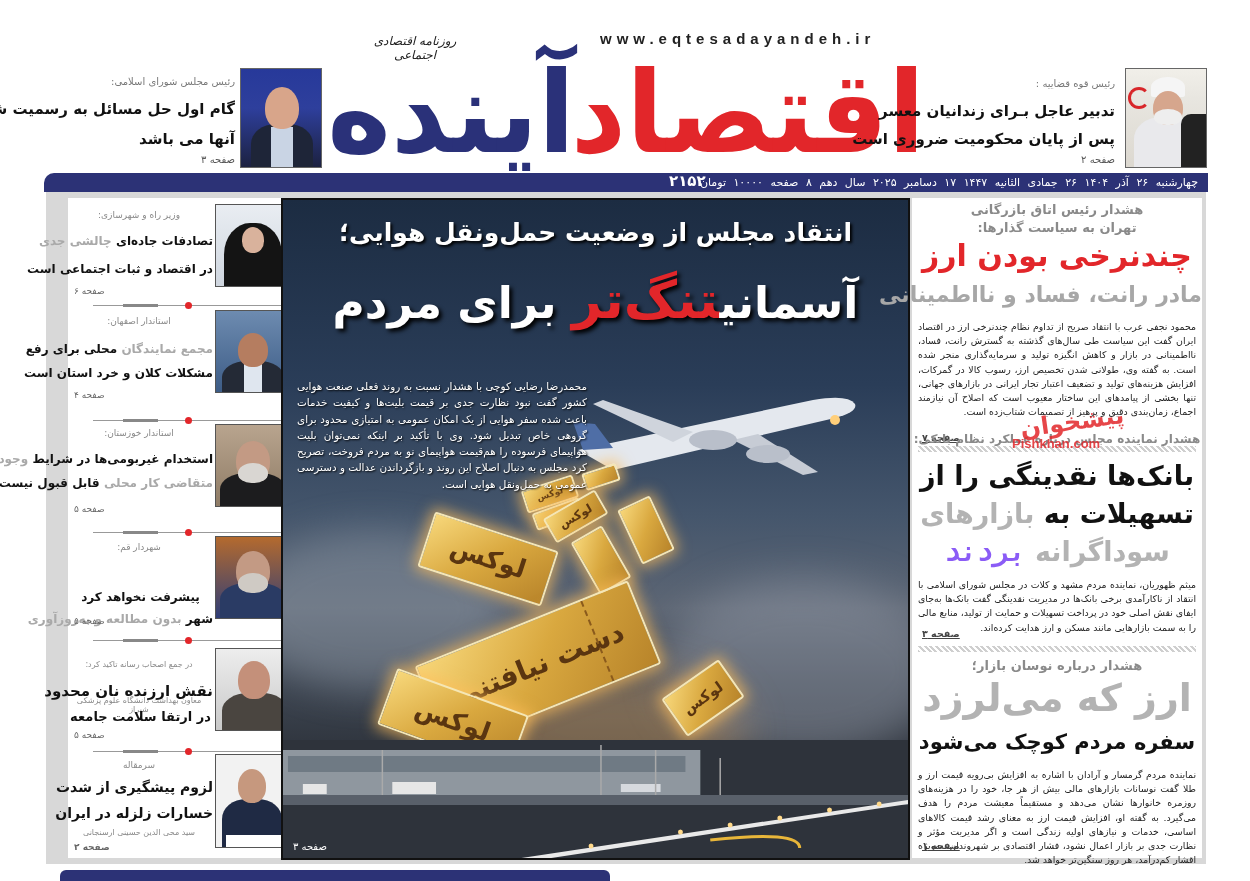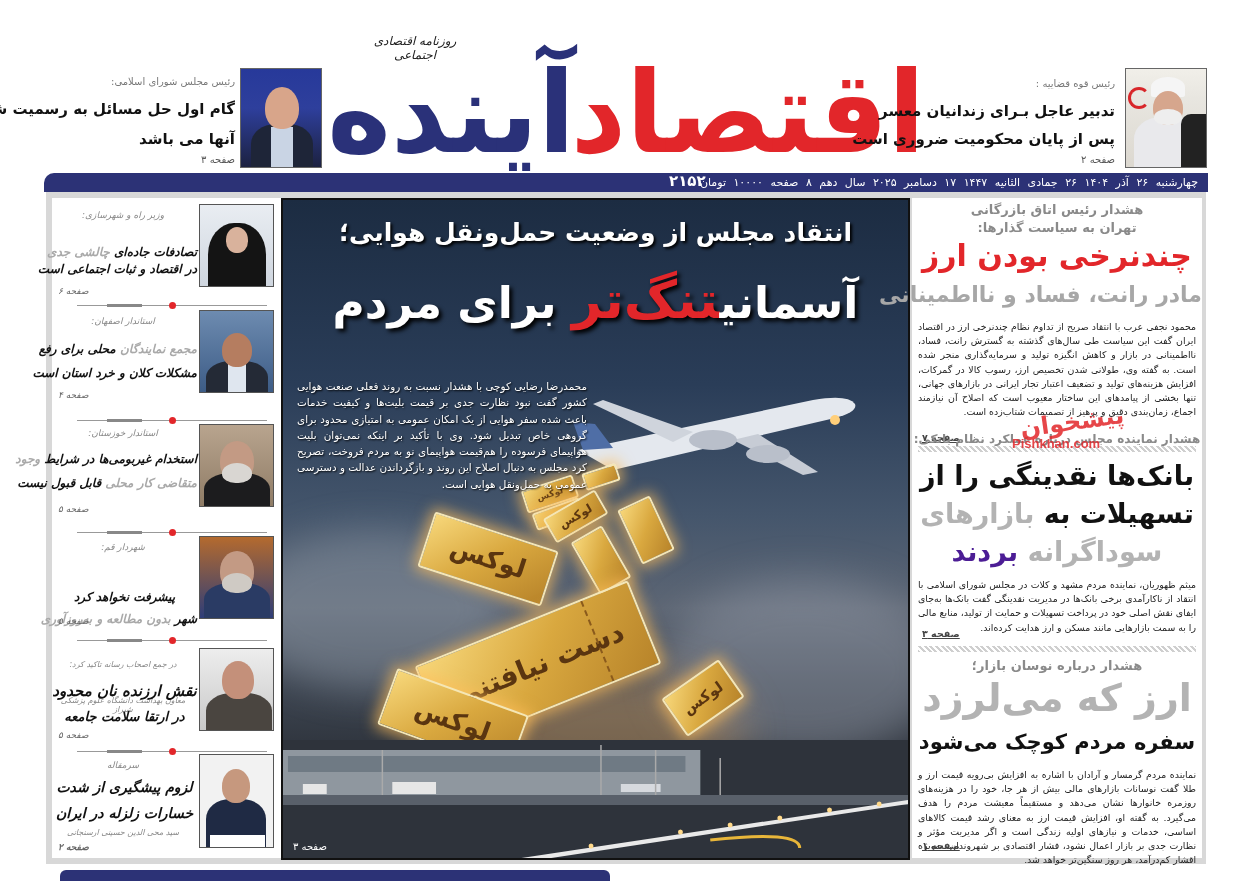--- a/index.html
+++ b/index.html
@@ -28,21 +28,21 @@
   .face { position: absolute; border-radius: 50% 50% 45% 45%; }
   .suit { position: absolute; border-radius: 40% 40% 0 0; }
 
   
   .datebar { position: absolute; left: 44px; top: 173px; width: 1164px; height: 19px; background: #2c3276; border-radius: 10px 0 0 0; color: #fff; font-size: 11px; line-height: 19px; padding-right: 10px; white-space: nowrap; }
   .datebar .dtxt { position: absolute; right: 10px; top: 0; word-spacing: 4px; }
   .datebar .issue { position: absolute; left: 625px; top: -1px; font-weight: bold; font-size: 15px; letter-spacing: 1px; }
 
   
   .frame { position: absolute; left: 46px; top: 192px; width: 1160px; height: 672px; background: #d8d8d8; }
-  .left-col { position: absolute; left: 52px; top: 198px; width: 267px; height: 660px; background: #fff; font-style: italic; }
+  .left-col { position: absolute; left: 68px; top: 198px; width: 267px; height: 660px; background: #fff; }
   .right-col { position: absolute; left: 912px; top: 198px; width: 290px; height: 660px; background: #fff; }
   .hero { position: absolute; left: 281px; top: 198px; width: 629px; height: 662px; border: 2px solid #111; overflow: hidden;
           background: linear-gradient(180deg,#1c2c42 0%,#2a3d58 28%,#45566c 48%,#5d6674 62%,#3e4652 74%,#2b3038 86%,#1c1f24 100%); }
 
   
   .li { position: absolute; left: 0; width: 225px; }
   .li .photo { position: absolute; left: 147px; width: 75px; height: 83px; border: 1px solid #555; overflow: hidden; }
   .li .kicker { position: absolute; left: 0; width: 142px; text-align: center; font-size: 9px; color: #888; }
   .li .h1 { position: absolute; left: 0; width: 145px; text-align: center; font-weight: bold; font-size: 12px; line-height: 18px; white-space: nowrap; }
   .li .pg { position: absolute; left: 6px; font-size: 9px; color: #666; direction: rtl; }
@@ -72,20 +72,21 @@
 
   .watermark { position: absolute; left: 1012px; top: 436px; color: #e2262a; font-weight: bold; font-size: 13px; font-family: "Liberation Sans", sans-serif; direction: ltr; opacity: 0.85; }
   .watermark-fa { position: absolute; left: 1020px; top: 408px; color: #e2262a; font-weight: 900; font-size: 24px; opacity: 0.85; transform: rotate(-8deg); }
 
   .bottom-strip { position: absolute; left: 60px; top: 870px; width: 550px; height: 11px; background: #2c3276; border-radius: 6px 6px 0 0; }
 </style>
 </head>
 <body>
 
 <div class="masthead">
+  <div class="url">www.eqtesadayandeh.ir</div>
   <div class="tagline">روزنامه اقتصادی اجتماعی</div>
   <div class="logo">
     <span class="logo-blue">آینده</span>
     <span class="logo-red">اقتصاد</span>
   </div>
 
   <div class="teaser teaser-left">
     <div class="photo">
       <div class="suit" style="left:10px;top:55px;width:62px;height:50px;background:#1e2538;"></div>
       <div class="suit" style="left:30px;top:58px;width:22px;height:42px;background:#c9d4e4;border-radius:0;"></div>
@@ -121,21 +122,21 @@
 <div class="frame"></div>
 
 <div class="left-col">
 
   <div class="li" style="top:4px;height:100px;">
     <div class="photo" style="top:2px;background:linear-gradient(180deg,#e9edf2,#cfd6df);">
       <div class="suit" style="left:8px;top:18px;width:58px;height:70px;background:#141414;border-radius:45% 45% 0 0;"></div>
       <div class="face" style="left:26px;top:22px;width:22px;height:26px;background:#d9b29c;"></div>
     </div>
     <div class="kicker" style="top:8px;">وزیر راه و شهرسازی:</div>
-    <div class="h1" style="top:30px;margin-top:11px;"><span>تصادفات جاده‌ای</span> <span class="gray">چالشی جدی</span></div>
+    <div class="h1" style="top:30px;"><span>تصادفات جاده‌ای</span> <span class="gray">چالشی جدی</span></div>
     <div class="h1" style="top:58px;">در اقتصاد و ثبات اجتماعی است</div>
     <div class="pg" style="top:84px;">صفحه ۶</div>
   </div>
   <div class="sep" style="top:107px;"></div>
 
   <div class="li" style="top:112px;height:100px;">
     <div class="photo" style="top:0;background:linear-gradient(180deg,#6d8bb0,#3d5c86);">
       <div class="suit" style="left:6px;top:50px;width:62px;height:40px;background:#242a36;"></div>
       <div class="suit" style="left:28px;top:52px;width:18px;height:35px;background:#dfe6ef;border-radius:0;"></div>
       <div class="face" style="left:22px;top:22px;width:30px;height:34px;background:#b57d60;"></div>
@@ -267,21 +268,21 @@
     <div class="rc-hl" style="top:84px;font-size:22px;color:#a7a7a7;">مادر رانت، فساد و نااطمینانی</div>
     <div class="rc-body" style="top:122px;">محمود نجفی عرب با انتقاد صریح از تداوم نظام چندنرخی ارز در اقتصاد ایران گفت این سیاست طی سال‌های گذشته به گسترش رانت، فساد، نااطمینانی در بازار و کاهش انگیزه تولید و سرمایه‌گذاری منجر شده است. به گفته وی، طولانی شدن تخصیص ارز، رسوب کالا در گمرکات، افزایش هزینه‌های تولید و تضعیف اعتبار تجار ایرانی در بازارهای جهانی، تنها بخشی از پیامدهای این ساختار معیوب است که اصلاح آن نیازمند اجماع، زمان‌بندی دقیق و پرهیز از تصمیمات شتاب‌زده است.</div>
     <div class="rc-pg" style="top:234px;">صفحه ۷</div>
   </div>
   <div class="zigzag" style="top:248px;"></div>
 
   <div>
     <div class="rc-kicker" style="top:230px;top:234px;font-size:12px;">هشدار نماینده مجلس درباره عملکرد نظام بانکی:</div>
     <div class="rc-hl" style="top:262px;font-size:27px;color:#111;">بانک‌ها نقدینگی را از</div>
     <div class="rc-hl" style="top:300px;font-size:27px;"><span style="color:#111;">تسهیلات به</span> <span style="color:#b3b3b3;">بازارهای</span></div>
-    <div class="rc-hl" style="top:338px;font-size:27px;"><span style="color:#b3b3b3;">سوداگرانه</span> <span style="color:#4c1d95;">بردند</span></div>
+    <div class="rc-hl" style="top:338px;font-size:27px;"><span style="color:#b3b3b3;">سوداگرانه</span> <span style="color:#8b5cf6;font-family:Liberation Mono, monospace;">بردند</span></div>
     <div class="rc-body" style="top:380px;">میثم ظهوریان، نماینده مردم مشهد و کلات در مجلس شورای اسلامی با انتقاد از ناکارآمدی برخی بانک‌ها در مدیریت نقدینگی گفت بانک‌ها به‌جای ایفای نقش اصلی خود در پرداخت تسهیلات و حمایت از تولید، منابع مالی را به سمت بازارهایی مانند مسکن و ارز هدایت کرده‌اند.</div>
     <div class="rc-pg" style="top:430px;">صفحه ۳</div>
   </div>
   <div class="zigzag" style="top:448px;"></div>
 
   <div>
     <div class="rc-kicker" style="top:460px;">هشدار درباره نوسان بازار؛</div>
     <div class="rc-hl" style="top:478px;font-size:38px;color:#b3b3b3;">ارز که می‌لرزد</div>
     <div class="rc-hl" style="top:532px;font-size:21px;color:#111;">سفره مردم کوچک می‌شود</div>
     <div class="rc-body" style="top:570px;">نماینده مردم گرمسار و آرادان با اشاره به افزایش بی‌رویه قیمت ارز و طلا گفت نوسانات بازارهای مالی بیش از هر جا، خود را در هزینه‌های روزمره خانوارها نشان می‌دهد و مستقیماً معیشت مردم را هدف می‌گیرد. به گفته او، افزایش قیمت ارز به معنای رشد قیمت کالاهای اساسی، خدمات و نیازهای اولیه زندگی است و اگر مدیریت مؤثر و نظارت جدی بر بازار اعمال نشود، فشار اقتصادی بر شهروندان، به‌ویژه اقشار کم‌درآمد، هر روز سنگین‌تر خواهد شد.</div>

